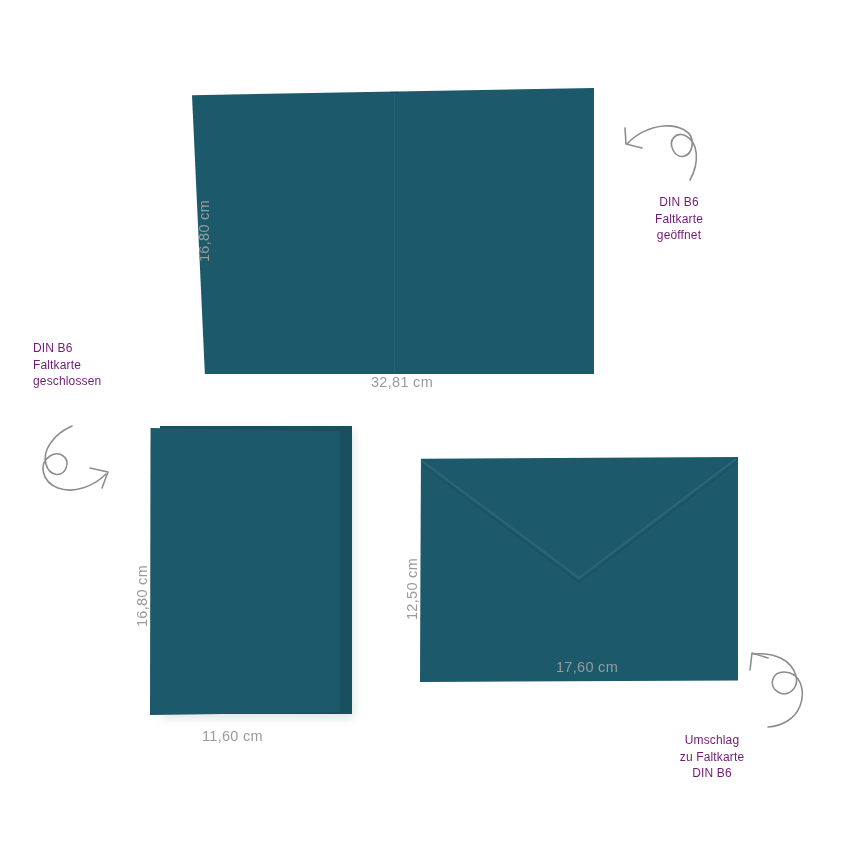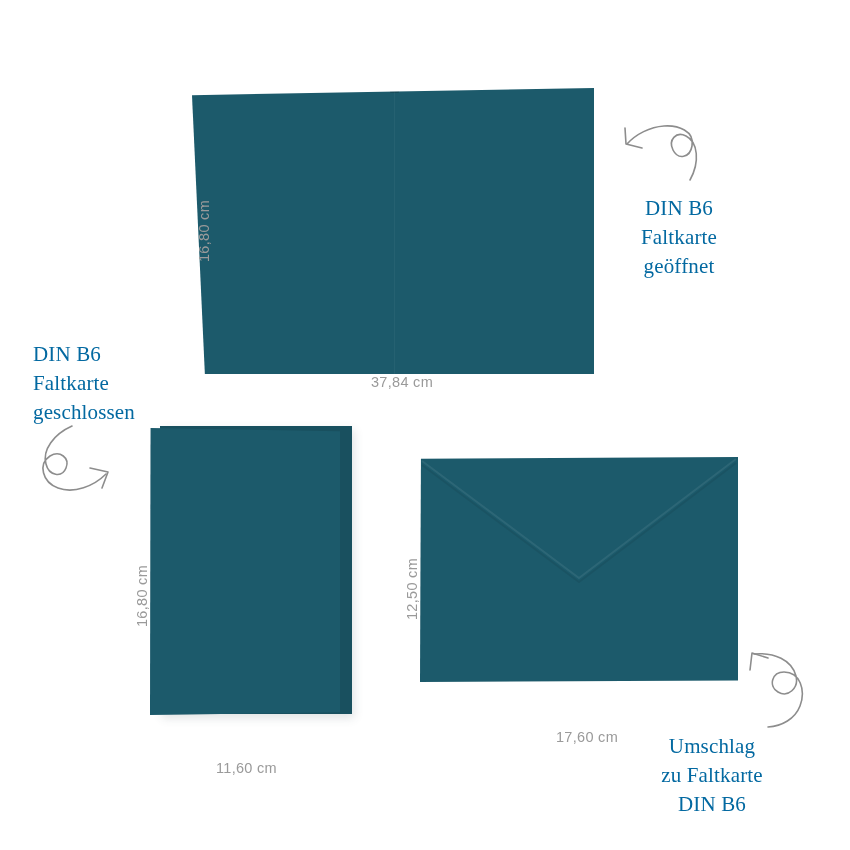--- a/index.html
+++ b/index.html
@@ -15,26 +15,26 @@
     position: relative;
     width: 850px;
     height: 850px;
     background: #ffffff;
     overflow: hidden;
   }
 
   
   .label {
     position: absolute;
-    color: #0369a1;
-    font-size: 21px;
+    color: #701a75;
+    font-size: 12px;
     line-height: 1.38;
     letter-spacing: 0.15px;
     white-space: pre-line;
-    font-family: Liberation Serif, serif;
+    font-family: Liberation Sans, sans-serif;
   }
   .dim {
     position: absolute;
     color: #9a9a9a;
     font-size: 14.5px;
     letter-spacing: 0.3px;
     white-space: nowrap;
     font-family: "Liberation Sans", sans-serif;
   }
   .dim.vert {
@@ -145,21 +145,21 @@
 
 <div id="stage">
 
   <div class="paper" id="open-card">
     <div class="fold"></div>
     <div class="fold-notch"></div>
   </div>
 
   <div class="dim vert" style="left:196px; top:262px;">16,80 cm</div>
 
-  <div class="dim" style="left:371px; top:374px;">37,84 cm</div>
+  <div class="dim" style="left:371px; top:374px;">32,81 cm</div>
 
   <div class="arrow" style="left:618px; top:118px;">
     <svg width="90" height="70" viewBox="0 0 90 70">
       <path d="M72 62 C 82 44, 80 24, 68 18 C 58 13, 50 22, 55 32
                C 60 42, 72 40, 74 28 C 77 13, 60 7, 46 8
                C 32 9, 18 16, 9 26"></path>
       <polyline points="7,10 8,26 24,30"></polyline>
     </svg>
   </div>
 
@@ -178,34 +178,34 @@
     <svg width="86" height="72" viewBox="0 0 86 72">
       <path d="M40 2 C 22 10, 10 26, 14 40 C 17 52, 30 54, 34 44
                C 38 34, 28 26, 18 32 C 6 40, 10 58, 26 64
                C 42 70, 62 62, 74 50"></path>
       <polyline points="58,44 76,48 70,64"></polyline>
     </svg>
   </div>
 
   <div class="dim vert" style="left:134px; top:627px;">16,80 cm</div>
 
-  <div class="dim" style="left:216px; top:728px;margin-top:32px;">11,60 cm</div>
+  <div class="dim" style="left:202px; top:728px;">11,60 cm</div>
 
   <div class="paper" id="envelope">
     <div class="flap">
       <svg width="318" height="225" viewBox="0 0 318 225">
         <polyline points="2,4 159,121 316,2" fill="none" stroke="rgba(255,255,255,0.075)" stroke-width="2"></polyline>
         <polyline points="2,8 159,125 316,6" fill="none" stroke="rgba(0,0,0,0.07)" stroke-width="2"></polyline>
       </svg>
     </div>
   </div>
 
   <div class="dim vert" style="left:404px; top:620px;">12,50 cm</div>
 
-  <div class="dim" style="left:556px; top:729px;">17,60 cm</div>
+  <div class="dim" style="left:556px; top:659px;">17,60 cm</div>
 
   <div class="arrow" style="left:744px; top:648px;">
     <svg width="72" height="82" viewBox="0 0 72 82">
       <path d="M10 6 C 30 4, 48 12, 52 28 C 55 40, 44 50, 34 44
                C 24 38, 28 24, 40 24 C 56 24, 62 42, 56 58
                C 51 71, 38 78, 24 79"></path>
       <polyline points="6,22 8,5 24,10"></polyline>
     </svg>
   </div>
 

